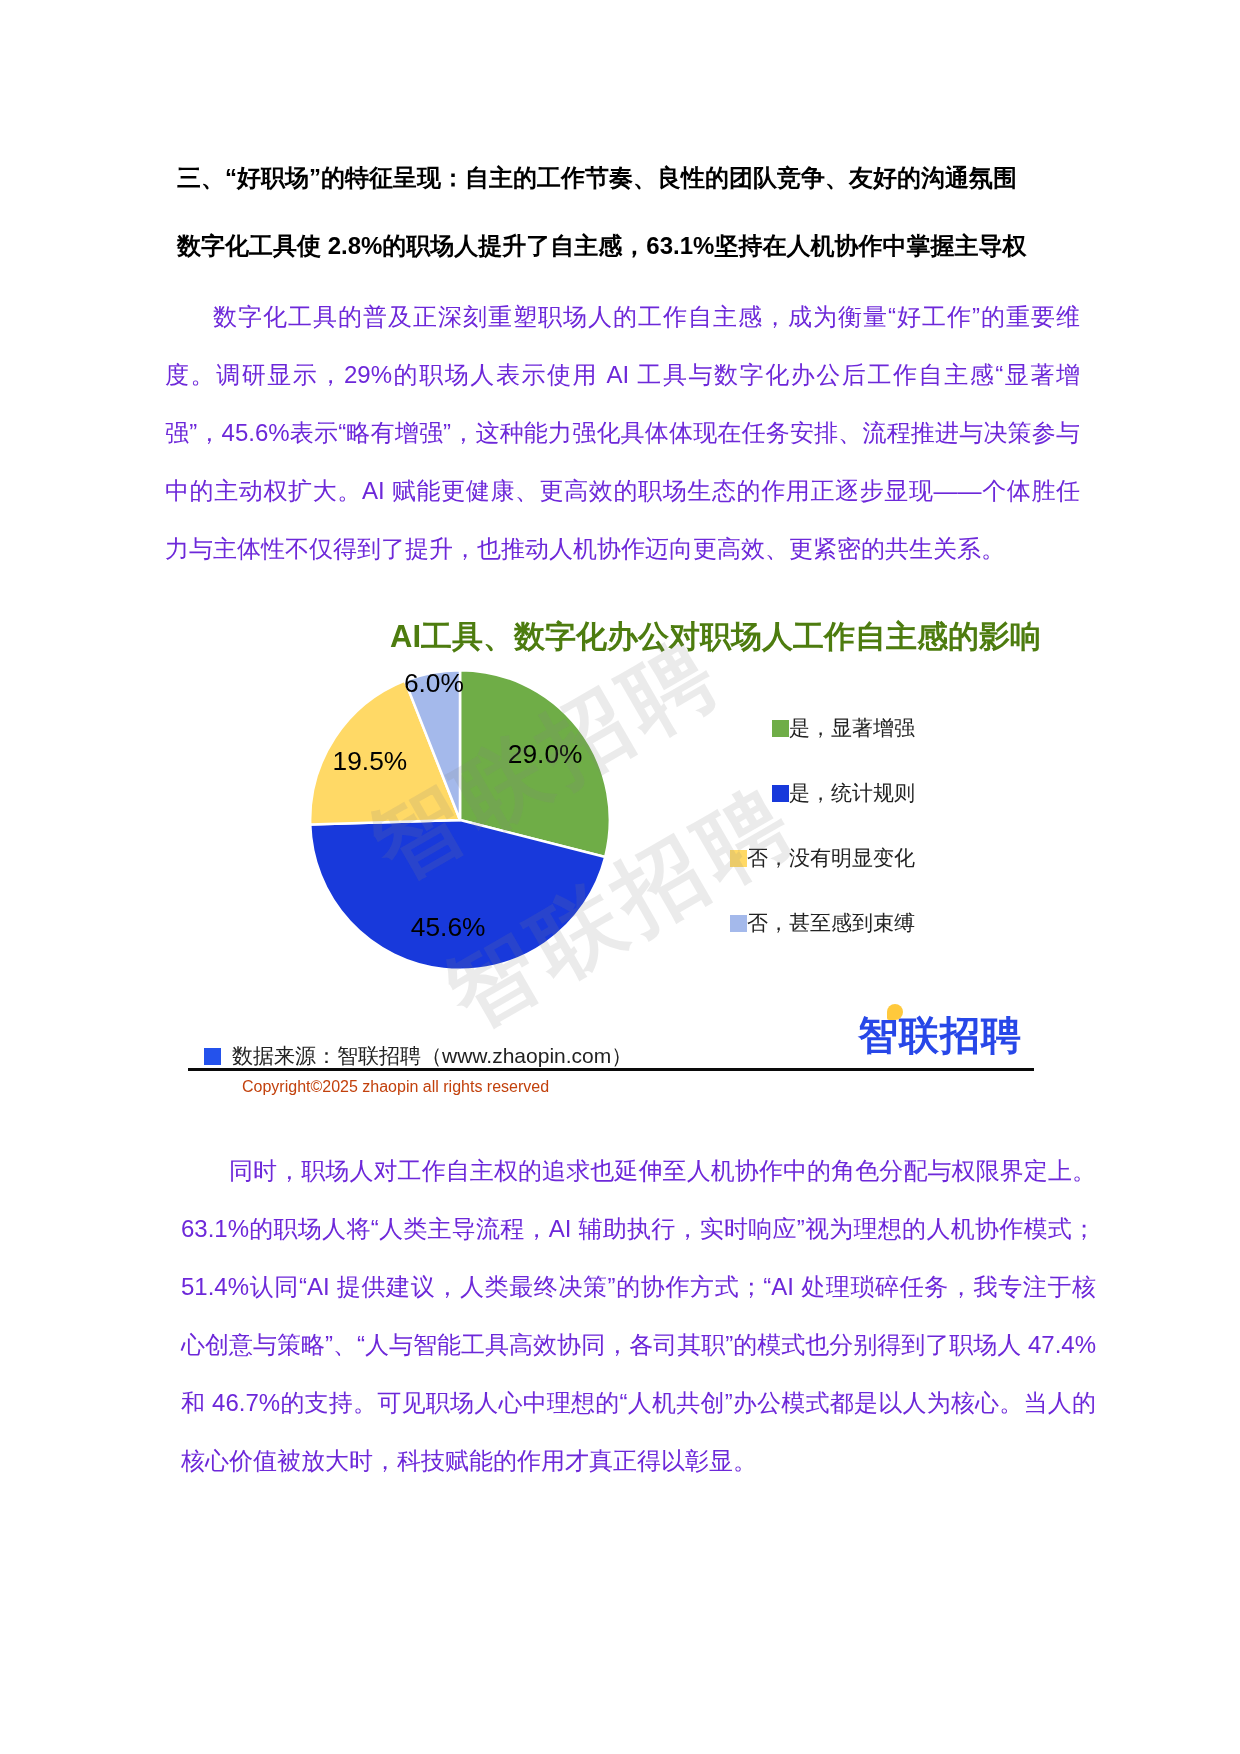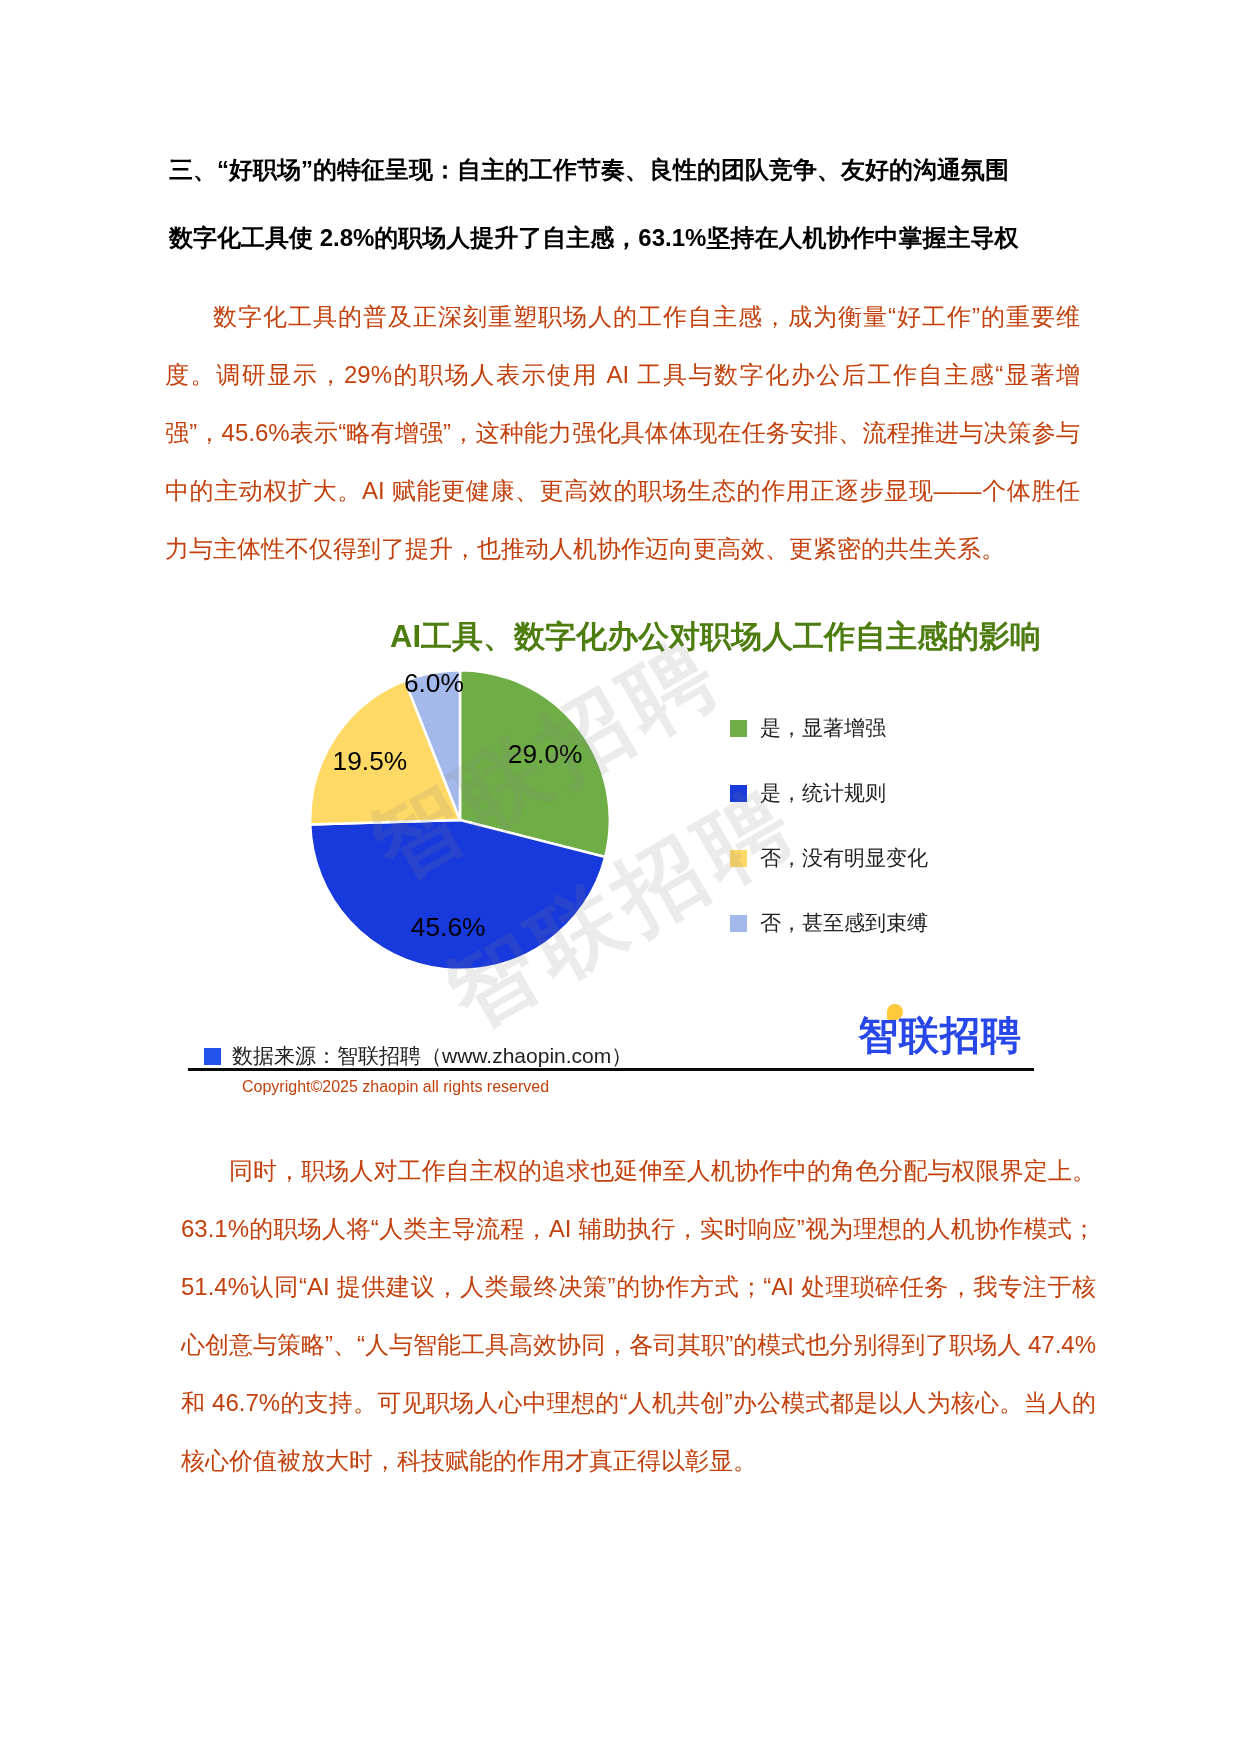--- a/index.html
+++ b/index.html
@@ -9,35 +9,35 @@
     height:1754px;
     background:#ffffff;
     overflow:hidden;
     font-family:"Liberation Sans","DejaVu Sans",sans-serif;
     color:#1a1a1a;
   }
   .h1, .h2 {
     position:absolute;
     left:165px;
     width:917px;
-    margin:4px;
+    margin:12px;
     font-size:24px;
     font-weight:700;
     color:#000000;
     line-height:32px;
   }
   .h1 { top:150px; }
   .h2 { top:218px; }
   .body-par {
     position:absolute;
     left:165px;
     width:915px;
     margin:0;
     font-size:24px;
-    color:#c2410c;
+    color:#6d28d9;
     text-align:justify;
     text-indent:2em;
   }
   .p1 { top:288px; line-height:58px; }
   .p2 { top:1142px; line-height:58px;margin-left:16px; }
   .chart-title {
     position:absolute;
     left:151px;
     top:616px;
     width:890px;
@@ -54,21 +54,21 @@
     height:324px;
   }
   .legend {
     position:absolute;
     left:730px;
     top:714px;
     display:flex;
     flex-direction:column;
     gap:37px;
   }
-  .legend-item { display:flex; align-items:center; gap:13px; }
+  .legend-item { display:flex; align-items:center; gap:0;justify-content:flex-end; }
   .swatch { width:17px; height:17px; display:inline-block; flex:none; }
   .legend-label { font-size:21px; color:#222222; white-space:nowrap; }
   .watermark {
     position:absolute;
     font-size:88px;
     font-weight:700;
     letter-spacing:8px;
     color:rgba(130,130,130,0.16);
     transform:rotate(-30deg);
     white-space:nowrap;

